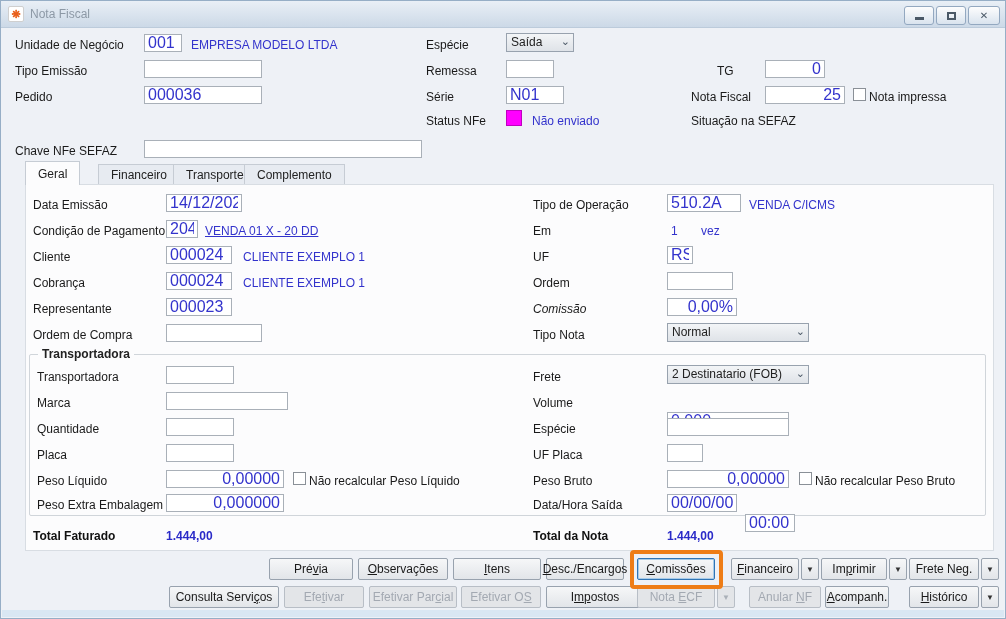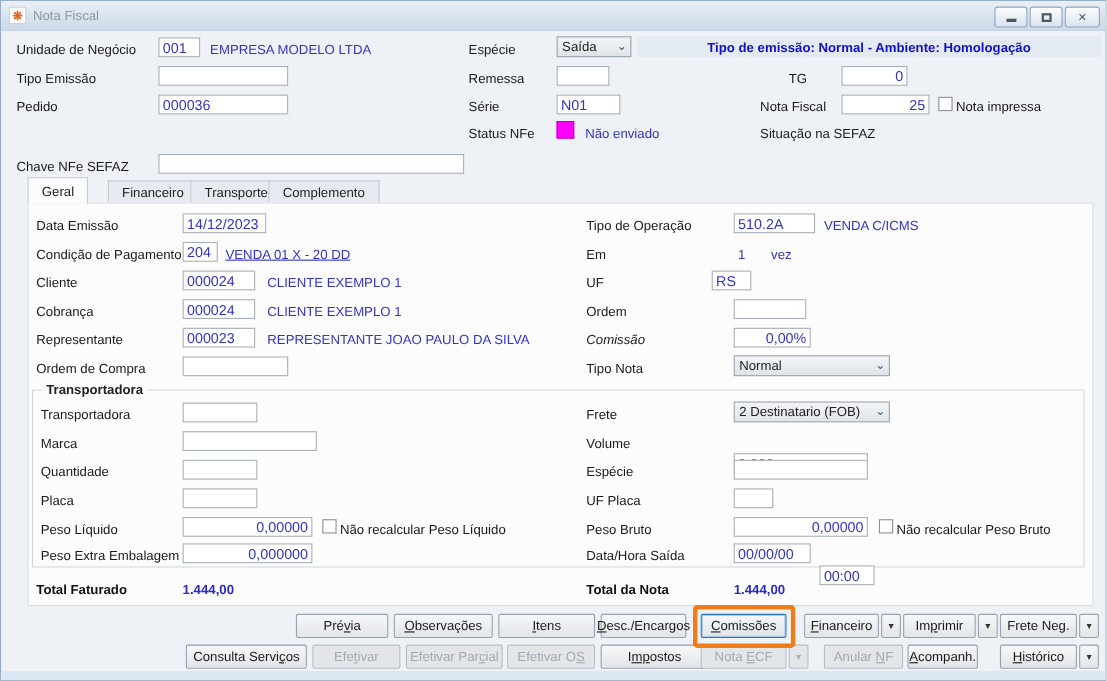--- a/index.html
+++ b/index.html
@@ -13,21 +13,21 @@
              display:flex; align-items:center; justify-content:center; color:#e8601c; font-size:11px; font-weight:bold; }
   .apptitle { margin-left:6px; color:#8d99a6; }
   .winbtn { position:absolute; top:5px; height:19px; background:linear-gradient(#fdfdfd,#d9e3ee);
             border:1px solid #93a8c0; border-radius:3px; display:flex; align-items:center; justify-content:center;
             color:#4a5866; font-size:10px; cursor:default; }
   .glyph-min { width:9px; height:3px; background:#4a5866; margin-top:6px; }
   .glyph-max { width:9px; height:8px; border:2px solid #4a5866; }
   .lbl { position:absolute; white-space:nowrap; color:#1a1a1a; }
   .blue { color:#3333cc; }
   .fld { position:absolute; height:18px; border:1px solid #a9b0b8; background:#fff; padding:0 3px;
-         font-family:"Liberation Sans", sans-serif; font-size:13px; color:#3333cc; }
+         font-family:"Liberation Sans", sans-serif; font-size:16px; color:#3333cc; }
   .fld.num { text-align:right; }
   .combo { position:absolute; height:19px; border:1px solid #98a2ae;
            background:linear-gradient(#f3f5f7,#dfe3e8); color:#222; padding:1px 16px 11px 4px; cursor:default; }
   .combo .chev { position:absolute; right:3px; top:1px; color:#4a5866; font-size:11px; }
   .banner { position:absolute; background:#e4eaf2; display:flex; align-items:center; justify-content:center;
             font-weight:bold; color:#0f0fd0; }
   .statusbox { position:absolute; width:16px; height:16px; background:#ff00ff; border:1px solid #c000c0; }
   .cb { position:absolute; width:13px; height:13px; background:#fff; border:1px solid #8a9097; }
   .tab { position:absolute; top:163px; height:21px; padding:3px 12px 0 12px; background:#e7ebf1;
          border:1px solid #c6ccd4; border-bottom:none; color:#222; cursor:default; }
@@ -69,21 +69,20 @@
       <span>✕</span>
     </div>
 
   <span class="lbl" style="left:14px;top:37px;">Unidade de Negócio</span>
   <input class="fld" style="left: 143px; top: 33px; width: 38px;" value="001">
   <span class="lbl blue" style="left:190px;top:37px;">EMPRESA MODELO LTDA</span>
   <span class="lbl" style="left:425px;top:37px;">Espécie</span>
   <div class="combo" style="left:505px;top:32px;width:68px;">
     <span>Saída</span><span class="chev">⌄</span>
   </div>
-  <div class="banner" style="left:578px;top:32px;width:422px;height:19px;">Tipo de emissão: Normal - Ambiente: Homologação</div>
 
   <span class="lbl" style="left:14px;top:63px;">Tipo Emissão</span>
   <input class="fld" style="left: 143px; top: 59px; width: 118px;" value="">
   <span class="lbl" style="left:425px;top:63px;">Remessa</span>
   <input class="fld" style="left: 505px; top: 59px; width: 48px;" value="">
   <span class="lbl" style="left:716px;top:63px;">TG</span>
   <input class="fld num" style="left: 764px; top: 59px; width: 60px;" value="0">
 
   <span class="lbl" style="left:14px;top:89px;">Pedido</span>
   <input class="fld" style="left: 143px; top: 85px; width: 118px;" value="000036">
@@ -114,32 +113,31 @@
   <input class="fld" style="left: 165px; top: 219px; width: 32px; z-index: 2;" value="204">
   <span class="lbl blue" style="left:204px;top:223px;z-index:2;text-decoration:underline;">VENDA 01 X - 20 DD</span>
   <span class="lbl" style="left:32px;top:249px;z-index:2;">Cliente</span>
   <input class="fld" style="left: 165px; top: 245px; width: 66px; z-index: 2;" value="000024">
   <span class="lbl blue" style="left:242px;top:249px;z-index:2;">CLIENTE EXEMPLO 1</span>
   <span class="lbl" style="left:32px;top:275px;z-index:2;">Cobrança</span>
   <input class="fld" style="left: 165px; top: 271px; width: 66px; z-index: 2;" value="000024">
   <span class="lbl blue" style="left:242px;top:275px;z-index:2;">CLIENTE EXEMPLO 1</span>
   <span class="lbl" style="left:32px;top:301px;z-index:2;">Representante</span>
   <input class="fld" style="left: 165px; top: 297px; width: 66px; z-index: 2;" value="000023">
-  <span class="lbl blue" style="left:242px;top:301px;z-index:2;">REPRESENTANTE JOAO PAULO DA SILVA</span>
   <span class="lbl" style="left:32px;top:327px;z-index:2;">Ordem de Compra</span>
   <input class="fld" style="left: 165px; top: 323px; width: 96px; z-index: 2;" value="">
 
   <span class="lbl" style="left:532px;top:197px;z-index:2;">Tipo de Operação</span>
   <input class="fld" style="left: 666px; top: 193px; width: 74px; z-index: 2;" value="510.2A">
   <span class="lbl blue" style="left:748px;top:197px;z-index:2;">VENDA C/ICMS</span>
   <span class="lbl" style="left:532px;top:223px;z-index:2;">Em</span>
   <span class="lbl blue" style="left:670px;top:223px;z-index:2;">1</span>
   <span class="lbl blue" style="left:700px;top:223px;z-index:2;">vez</span>
   <span class="lbl" style="left:532px;top:249px;z-index:2;">UF</span>
-  <input class="fld" style="left: 646px; top: 245px; width: 36px; z-index: 2;" value="RS">
+  <input class="fld" style="left: 666px; top: 245px; width: 26px; z-index: 2;" value="RS">
   <span class="lbl" style="left:532px;top:275px;z-index:2;">Ordem</span>
   <input class="fld" style="left: 666px; top: 271px; width: 66px; z-index: 2;" value="">
   <span class="lbl italic" style="left:532px;top:301px;z-index:2;">Comissão</span>
   <input class="fld num" style="left: 666px; top: 297px; width: 70px; z-index: 2;" value="0,00%">
   <span class="lbl" style="left:532px;top:327px;z-index:2;">Tipo Nota</span>
   <div class="combo" style="left:666px;top:322px;width:142px;z-index:2;">
     <span>Normal</span><span class="chev">⌄</span>
   </div>
 
   <div class="groupbox" style="left:28px;top:353px;width:957px;height:162px;z-index:2;">

